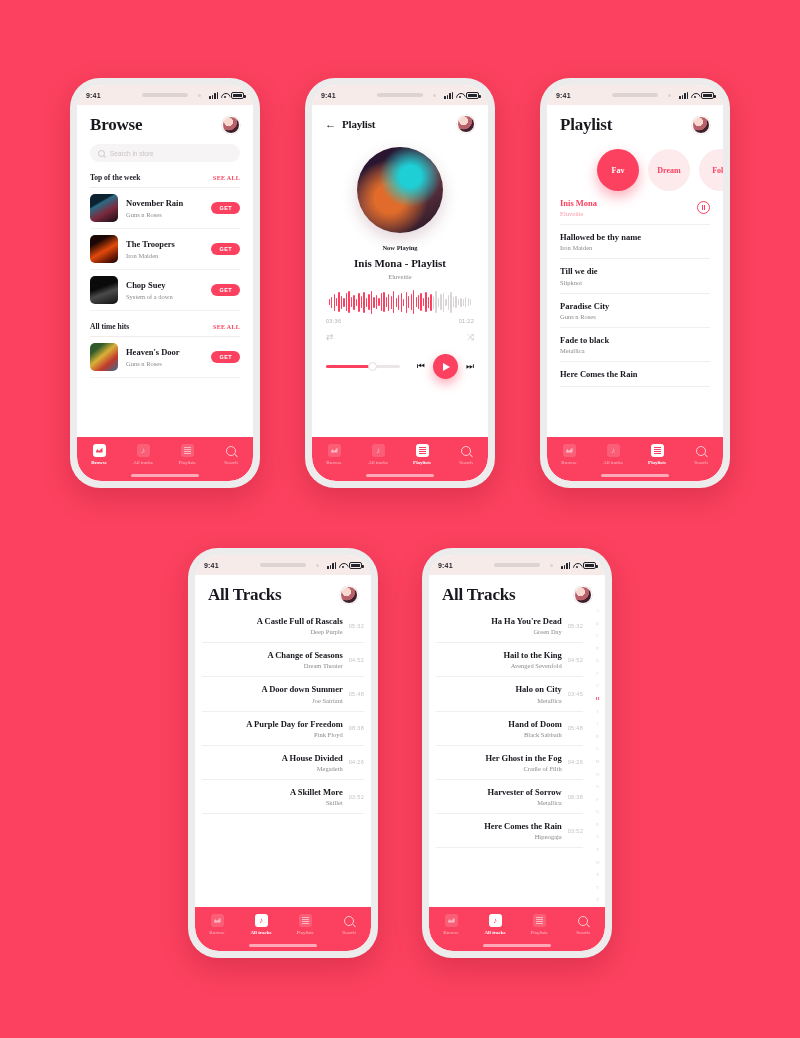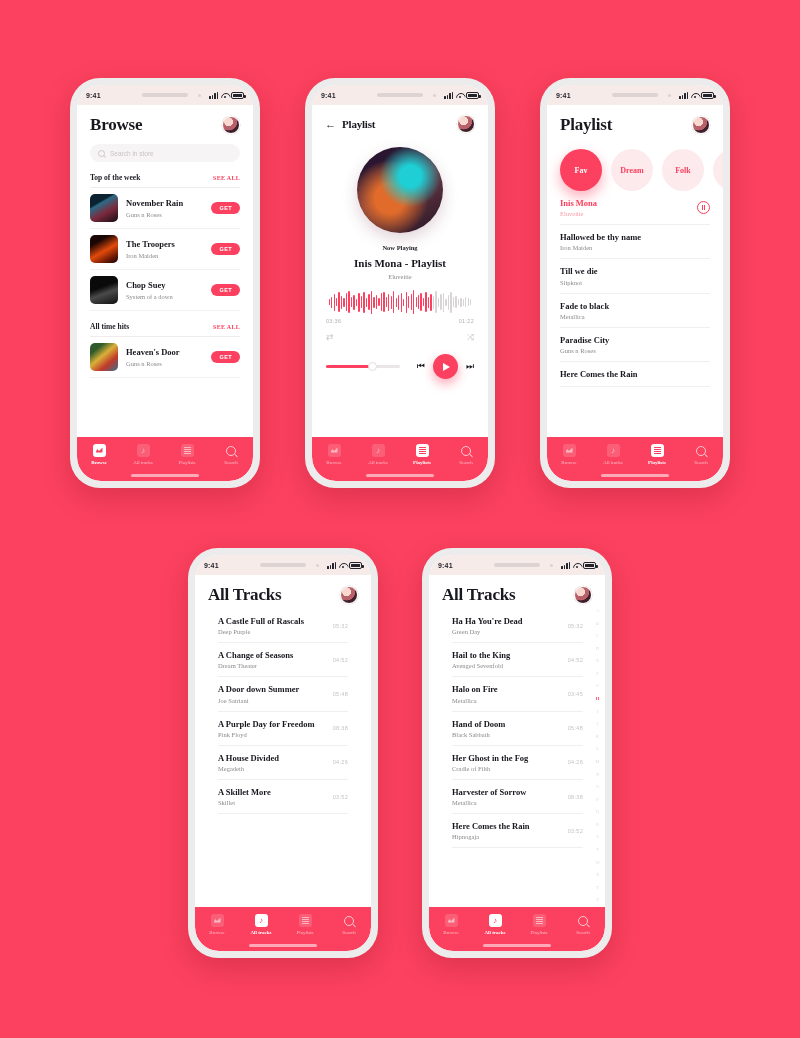--- a/index.html
+++ b/index.html
@@ -176,41 +176,41 @@
   .play-group { margin-left:auto; display:flex; align-items:center; gap:8px; }
   .skip { font-size:9px; color:#16161d; line-height:1; }
   .play-btn {
     width: 25px; height: 25px; border-radius:50%; background:#fb415f;
     display:flex;align-items:center;justify-content:center; border:0;
     box-shadow: 0 5px 11px rgba(251,65,95,.45);
   }
   .play-tri { width:0;height:0;border-left:7px solid #fff;border-top:4.5px solid transparent;border-bottom:4.5px solid transparent;margin-left:2px;}
 
   
-  .chips { display:flex; gap:9px; padding: 10px 0 0 13px; }
+  .chips { display:flex; gap:9px; padding: 10px 0 0 13px; margin-left: 37px; }
   .chip {
     width: 42px; height: 42px; border-radius:50%; flex:0 0 auto;
     background:#fdeaec; display:flex; align-items:center; justify-content:center;
     font-family:"Liberation Serif",serif; font-weight:bold; font-size:8px; color:#fb415f;
   }
   .chip.active { background:#fb415f; color:#fff; box-shadow: 0 6px 13px rgba(251,65,95,.42); }
 
   .plrow { display:flex; align-items:center; margin:0 13px; padding:7px 0; border-bottom:1px solid #f2eeee;}
   .plrow .trk-title { font-size:8.5px; }
   .plrow.current .trk-title { color:#fb415f; }
   .plrow.current .trk-sub { color:#f99aab; }
   .pause-btn {
     margin-left:auto; width:13px;height:13px;border-radius:50%;
     border:1px solid #fb415f; display:flex;align-items:center;justify-content:center;gap:1.3px;
     background:transparent;
   }
   .pause-btn i { display:block; width:1.3px; height:5px; background:#fb415f;}
 
   
-  .atrow { display:flex; align-items:center; margin:0 23px; padding: 7px 0; border-bottom:1px solid #f2eeee; }
+  .atrow { display:flex; align-items:center; margin:0 7px; padding: 7px 0; border-bottom:1px solid #f2eeee;text-align:right; }
   .atrow .trk-info { flex:1 1 auto; }
   .atrow .dur { font-family:"Liberation Sans",sans-serif; font-size:5.5px; color:#c6c1c2; letter-spacing:.3px; margin-left:6px;}
   .alpha {
     position:absolute; right:3px; top:34px; bottom:48px; width:9px;
     display:flex; flex-direction:column; justify-content:space-between; align-items:center;
   }
   .alpha span { font-family:"Liberation Serif",serif; font-size:4.5px; color:#ded9da; line-height:1; }
   .alpha span.on { color:#fb415f; font-weight:bold; }
 </style>
 </head>
@@ -515,28 +515,28 @@
           </div>
         </div>
         <div class="plrow">
           <div class="trk-info">
             <div class="trk-title">Till we die</div>
             <div class="trk-sub">Slipknot</div>
           </div>
         </div>
         <div class="plrow">
           <div class="trk-info">
+            <div class="trk-title">Paradise City</div>
+            <div class="trk-sub">Guns n Roses</div>
+          </div>
+        </div>
+        <div class="plrow">
+          <div class="trk-info">
             <div class="trk-title">Fade to black</div>
             <div class="trk-sub">Metallica</div>
-          </div>
-        </div>
-        <div class="plrow">
-          <div class="trk-info">
-            <div class="trk-title">Paradise City</div>
-            <div class="trk-sub">Guns n Roses</div>
           </div>
         </div>
         <div class="plrow">
           <div class="trk-info">
             <div class="trk-title">Here Comes the Rain</div>
           </div>
         </div>
 
         <div class="tabbar">
           <div class="tab">
@@ -706,21 +706,21 @@
         </div>
         <div class="atrow" style="margin-right:22px">
           <div class="trk-info">
             <div class="trk-title">Hail to the King</div>
             <div class="trk-sub">Avenged Sevenfold</div>
           </div>
           <span class="dur">04:52</span>
         </div>
         <div class="atrow" style="margin-right:22px">
           <div class="trk-info">
-            <div class="trk-title">Halo on Fire</div>
+            <div class="trk-title">Halo on City</div>
             <div class="trk-sub">Metallica</div>
           </div>
           <span class="dur">03:45</span>
         </div>
         <div class="atrow" style="margin-right:22px">
           <div class="trk-info">
             <div class="trk-title">Hand of Doom</div>
             <div class="trk-sub">Black Sabbath</div>
           </div>
           <span class="dur">05:48</span>

